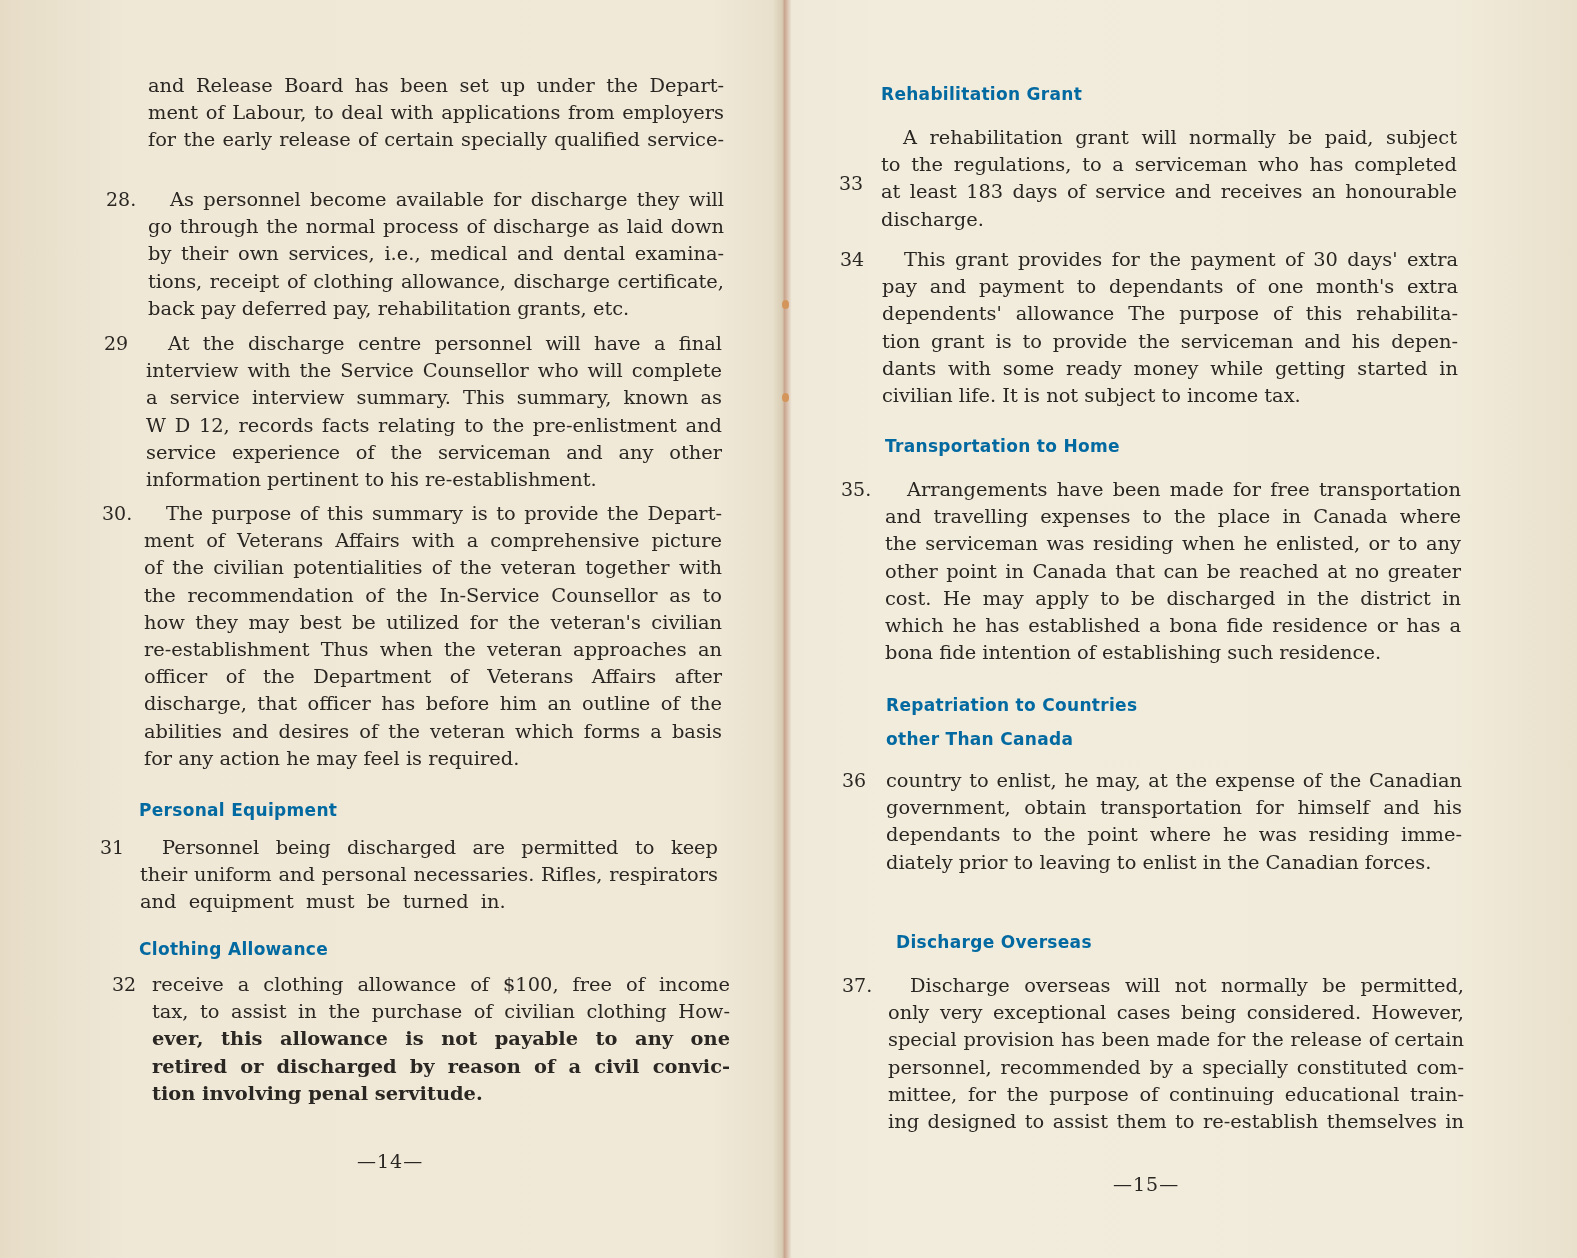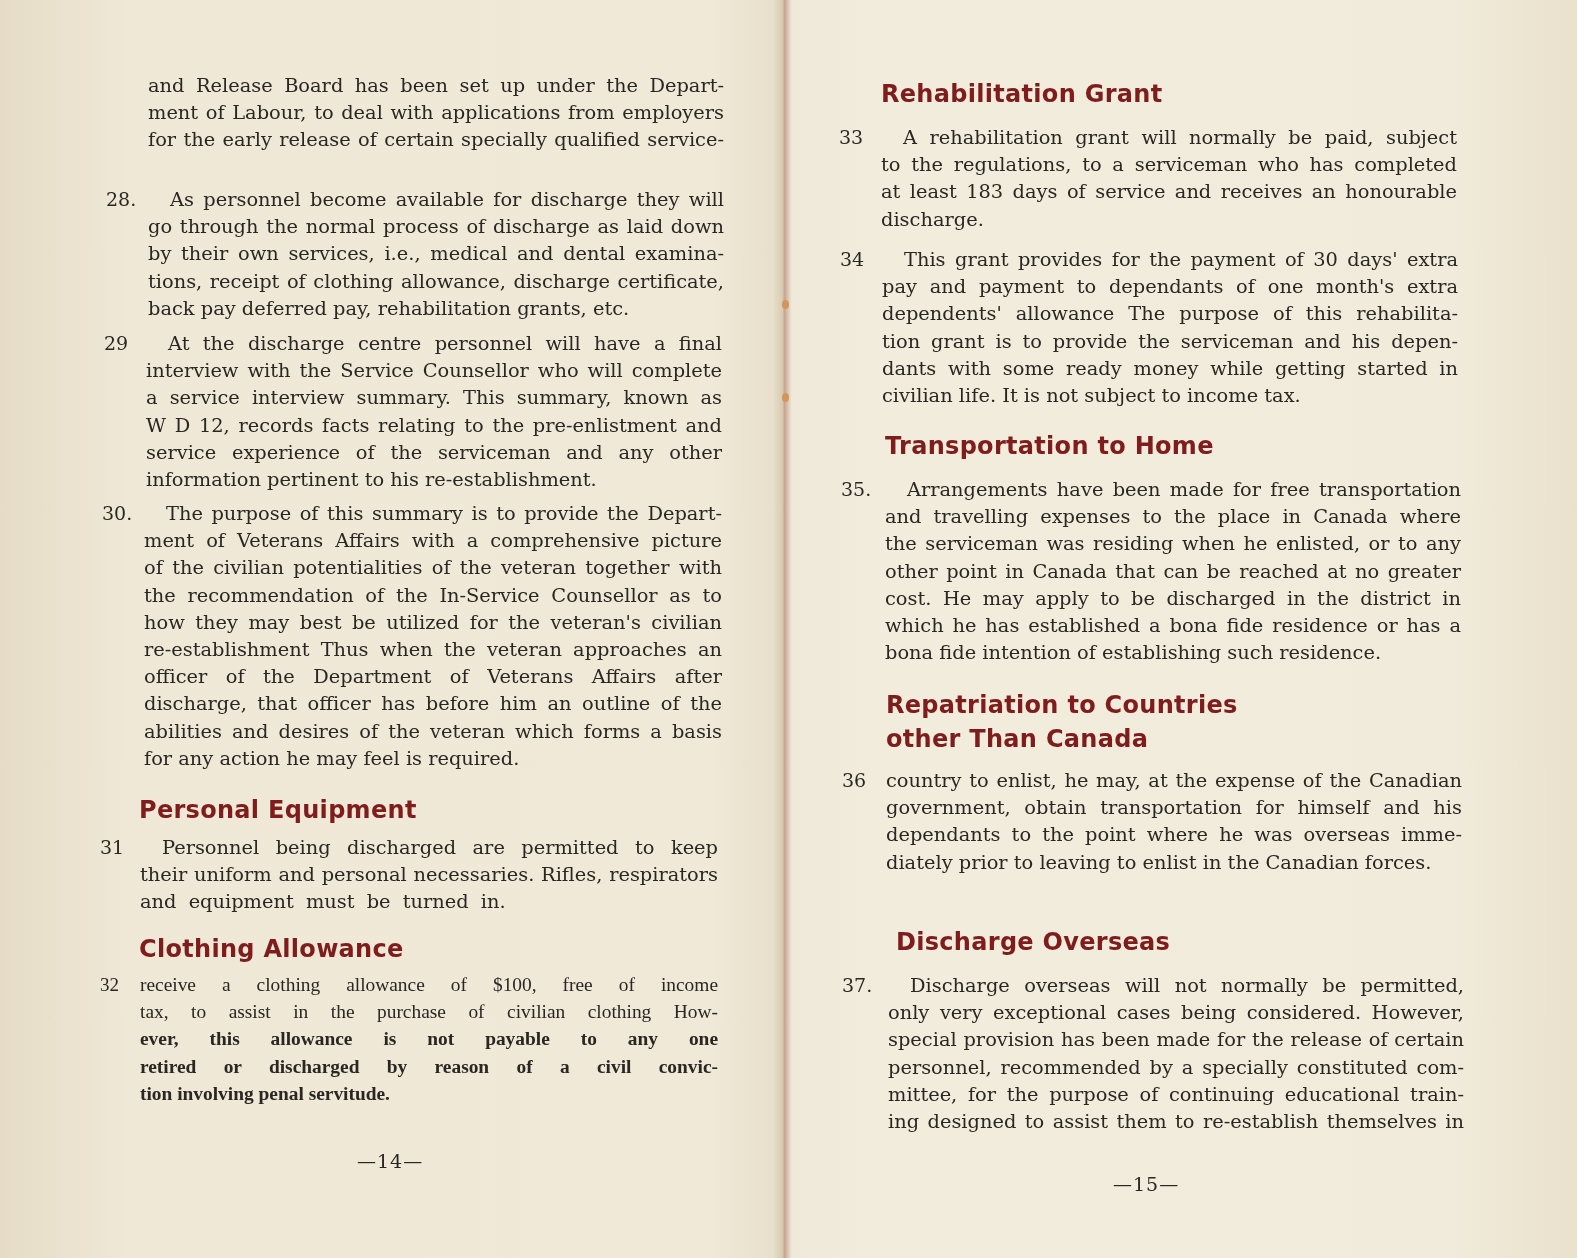--- a/index.html
+++ b/index.html
@@ -22,21 +22,21 @@
   .para { position: absolute; font-size: 19.4px; line-height: 27.2px; text-align: justify; }
   .para .num { position: absolute; left: -45px; top: 0; font-size: 19px; }
   .para .line { display: block; text-align: justify; text-align-last: justify; white-space: nowrap; }
   .para .line.last { text-align-last: left; }
   .para .line.ind { text-indent: 22px; }
   .bold { font-weight: bold; }
 
   .heading {
     position: absolute;
     font-family: "DejaVu Sans", "Liberation Sans", sans-serif;
-    font-weight: bold; font-size: 24px; color: #7f1d1d; letter-spacing: 0.3px;
+    font-weight: bold; font-size: 17px; color: #0369a1; letter-spacing: 0.3px;
     line-height: 34px;
   }
   .folio { position: absolute; font-size: 19px; letter-spacing: 1px; }
 </style>
 </head>
 <body>
 
 <div class="spread"></div>
 <span class="gutter-dot" style="left:782px; top:300px;"></span>
 <span class="gutter-dot" style="left:782px; top:393px;"></span>
@@ -86,38 +86,38 @@
 
   <div class="para" style="left:140px; top:834px; width:578px;">
     <span class="num" style="left:-40px;">31</span>
     <span class="line ind">Personnel being discharged are permitted to keep</span>
     <span class="line">their uniform and personal necessaries. Rifles, respirators</span>
     <span class="line last" style="word-spacing:6px;">and  equipment  must  be  turned  in.</span>
   </div>
 
   <div class="heading" style="left:139px; top:932px;">Clothing Allowance</div>
 
-  <div class="para" style="left:140px; top:971px; width:578px;font-family:Liberation Serif, serif;">
+  <div class="para" style="left:152px; top:971px; width:578px;">
     <span class="num" style="left:-40px;">32</span>
     <span class="line">receive a clothing allowance of $100, free of income</span>
     <span class="line">tax, to assist in the purchase of civilian clothing  How-</span>
     <span class="line bold">ever, this allowance is not payable to any one</span>
     <span class="line bold">retired or discharged by reason of a civil convic-</span>
     <span class="line bold last">tion involving penal servitude.</span>
   </div>
 
   <div class="folio" style="left:357px; top:1150px;">—14—</div>
 </div>
 
 <div class="page right">
 
   <div class="heading" style="left:93px; top:77px;">Rehabilitation Grant</div>
 
   <div class="para" style="left:93px; top:124px; width:576px;">
-    <span class="num" style="left:-42px;">33</span>
+    <span class="num" style="left:-42px;margin-top:46px;">33</span>
     <span class="line ind">A rehabilitation grant will normally be paid, subject</span>
     <span class="line">to the regulations, to a serviceman who has completed</span>
     <span class="line">at least 183 days of service and receives an honourable</span>
     <span class="line last">discharge.</span>
   </div>
 
   <div class="para" style="left:94px; top:246px; width:576px;">
     <span class="num" style="left:-42px;">34</span>
     <span class="line ind">This grant provides for the payment of 30 days' extra</span>
     <span class="line">pay and payment to dependants of one month's extra</span>
@@ -142,21 +142,21 @@
 
   <div class="heading" style="left:98px; top:688px;">
     <div>Repatriation to Countries</div>
     <div>other Than Canada</div>
   </div>
 
   <div class="para" style="left:98px; top:767px; width:576px;">
     <span class="num" style="left:-44px;">36</span>
     <span class="line">country to enlist, he may, at the expense of the Canadian</span>
     <span class="line">government, obtain transportation for himself and his</span>
-    <span class="line">dependants to the point where he was overseas imme-</span>
+    <span class="line">dependants to the point where he was residing imme-</span>
     <span class="line last">diately prior to leaving to enlist in the Canadian forces.</span>
   </div>
 
   <div class="heading" style="left:100px; top:925px;margin-left:8px;">Discharge Overseas</div>
 
   <div class="para" style="left:100px; top:972px; width:576px;">
     <span class="num" style="left:-46px;">37.</span>
     <span class="line ind">Discharge overseas will not normally be permitted,</span>
     <span class="line">only very exceptional cases being considered. However,</span>
     <span class="line">special provision has been made for the release of certain</span>

